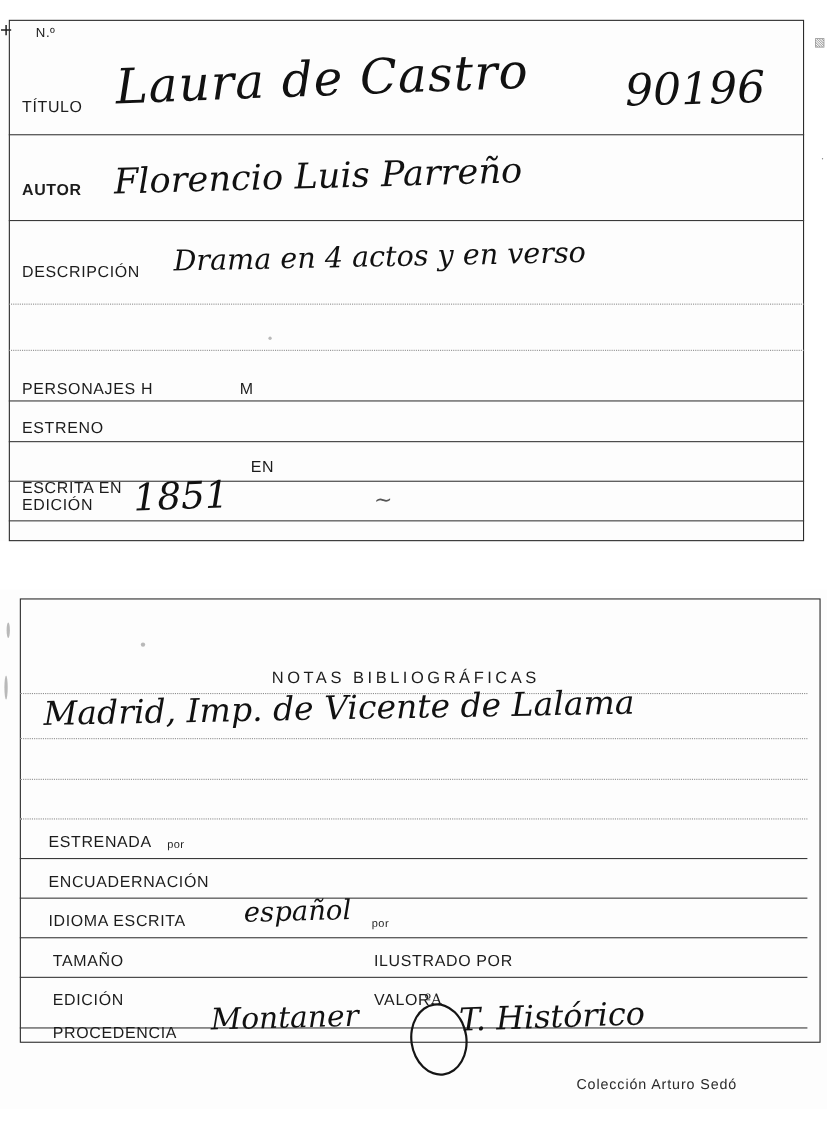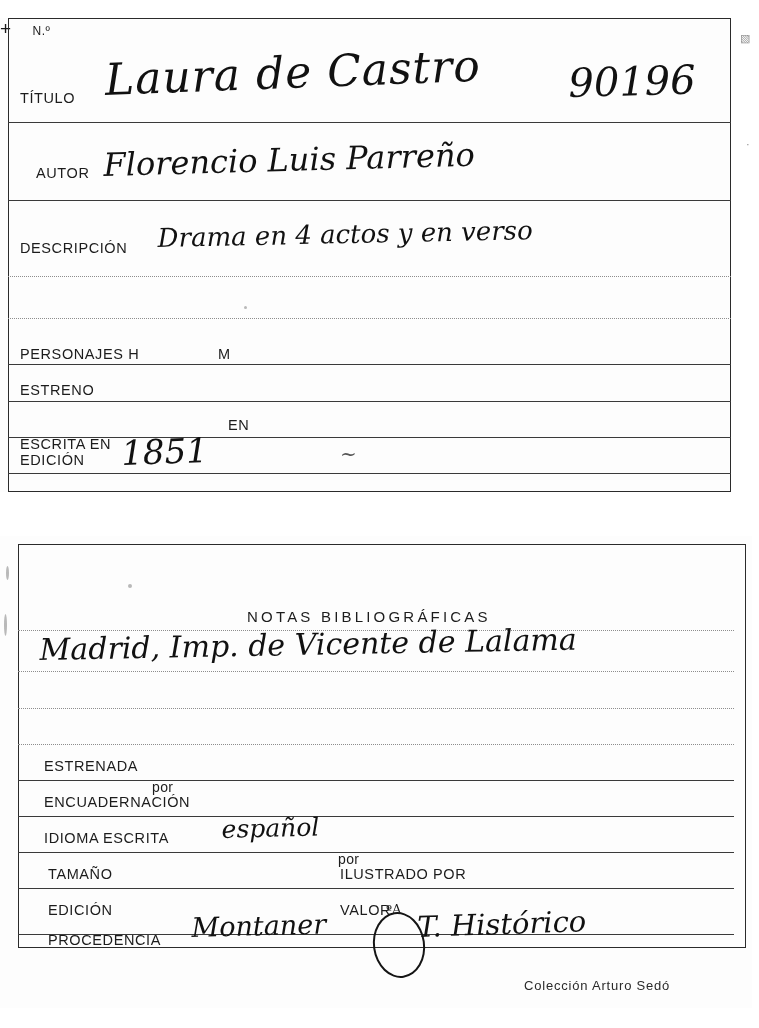--- a/index.html
+++ b/index.html
@@ -40,23 +40,22 @@
 
   .label {
     position: absolute;
     font-size: 14.5px;
     letter-spacing: 0.6px;
     color: #1c1c1c;
     white-space: nowrap;
     text-align: right;
   }
   .label.small {
-    font-size: 14px;
+    font-size: 10px;
     letter-spacing: 0.4px;
-    margin-top: 16px;
   }
 
   
   .hand {
     position: absolute;
     font-family: "DejaVu Serif", serif;
     font-style: italic;
     color: #111;
     white-space: nowrap;
     transform-origin: left bottom;
@@ -189,21 +188,21 @@
   <div class="rule dark" style="top:182px;  left:8px; width:723px;"></div>
   <div class="rule dotted" style="top:258px;  left:8px; width:723px;"></div>
   <div class="rule dotted" style="top:300px;  left:8px; width:723px;"></div>
   <div class="rule dark" style="top:346px;  left:8px; width:723px;"></div>
   <div class="rule dark" style="top:383px;  left:8px; width:723px;"></div>
   <div class="rule dark" style="top:419px;  left:8px; width:723px;"></div>
   <div class="rule dark" style="top:455px;  left:8px; width:723px;"></div>
 
   
   <span class="label" style="left:20px; top:72px;">TÍTULO</span>
-  <span class="label" style="left:36px; top:147px;">AUTOR</span>
+  <span class="label" style="left:20px; top:147px;font-weight:bold;">AUTOR</span>
   <span class="label" style="left:20px; top:222px;">DESCRIPCIÓN</span>
   <span class="label" style="left:20px; top:328px;">PERSONAJES H</span>
   <span class="label" style="left:218px; top:328px;">M</span>
   <span class="label" style="left:20px; top:364px;">ESTRENO</span>
   <span class="label" style="left:20px; top:418px;">ESCRITA EN</span>
   <span class="label" style="left:228px; top:399px;">EN</span>
   <span class="label" style="left:20px; top:434px;">EDICIÓN</span>
 
   
   <span id="plus-mark">+</span>

